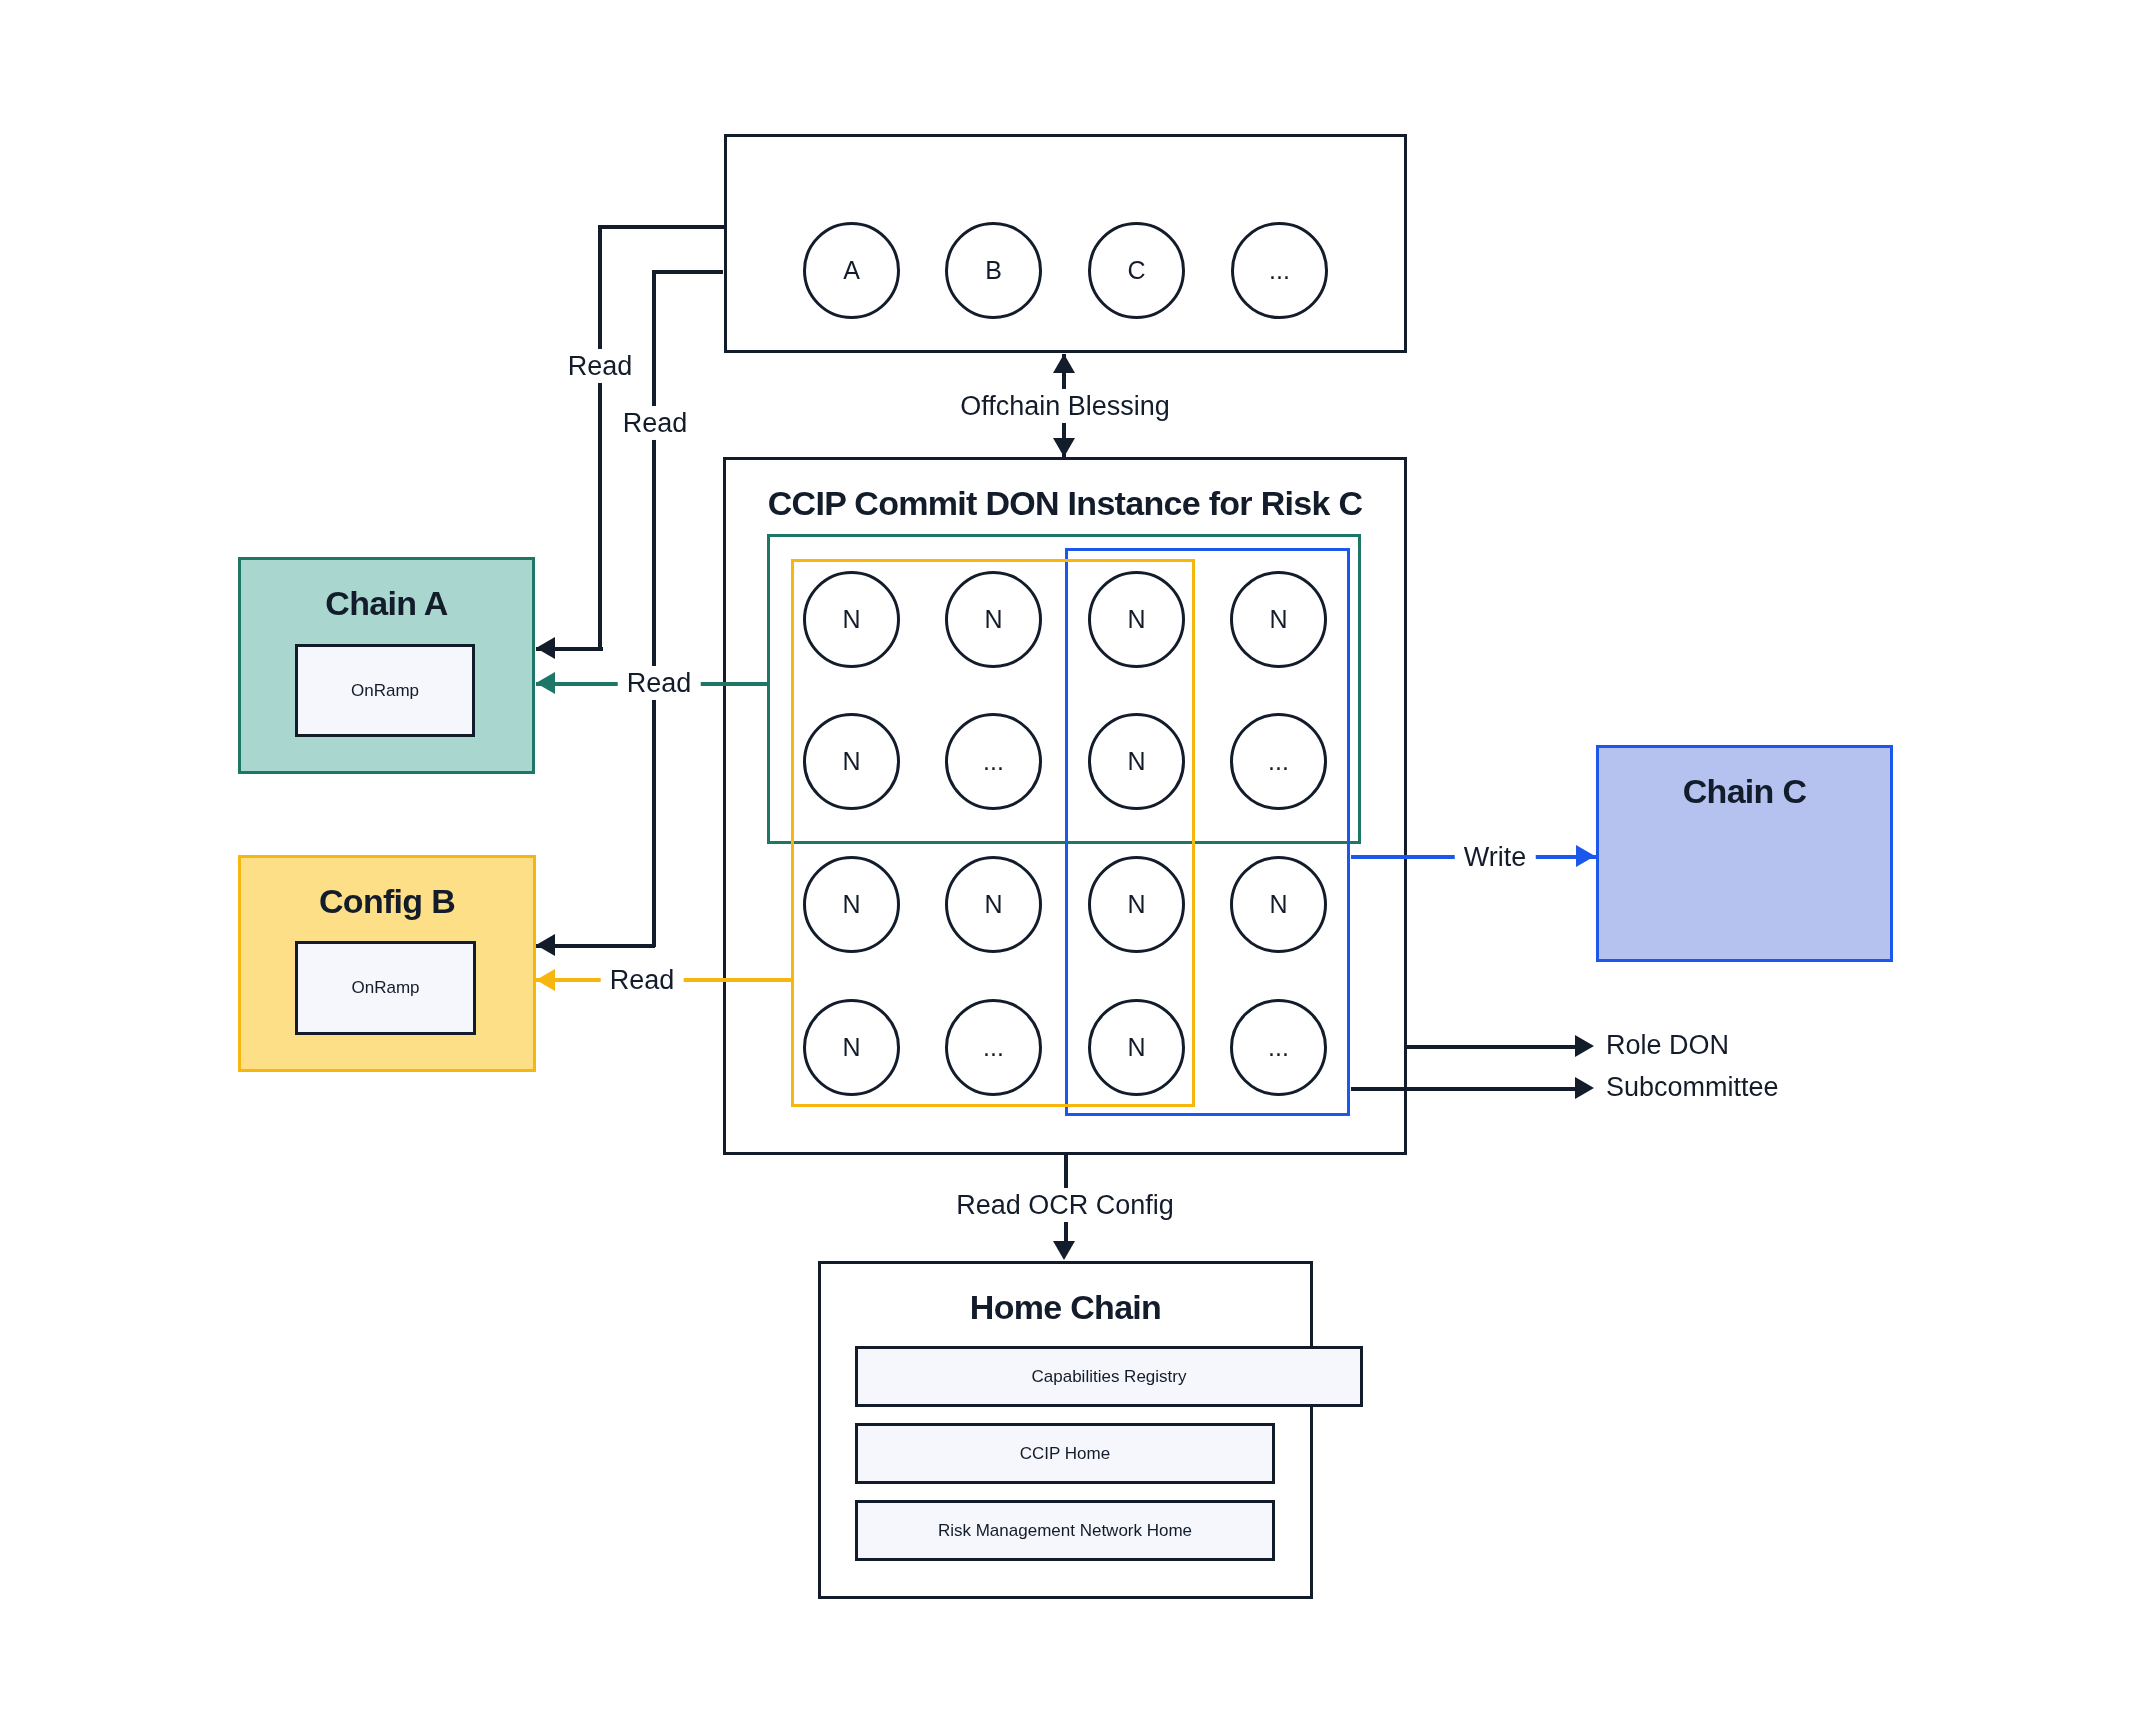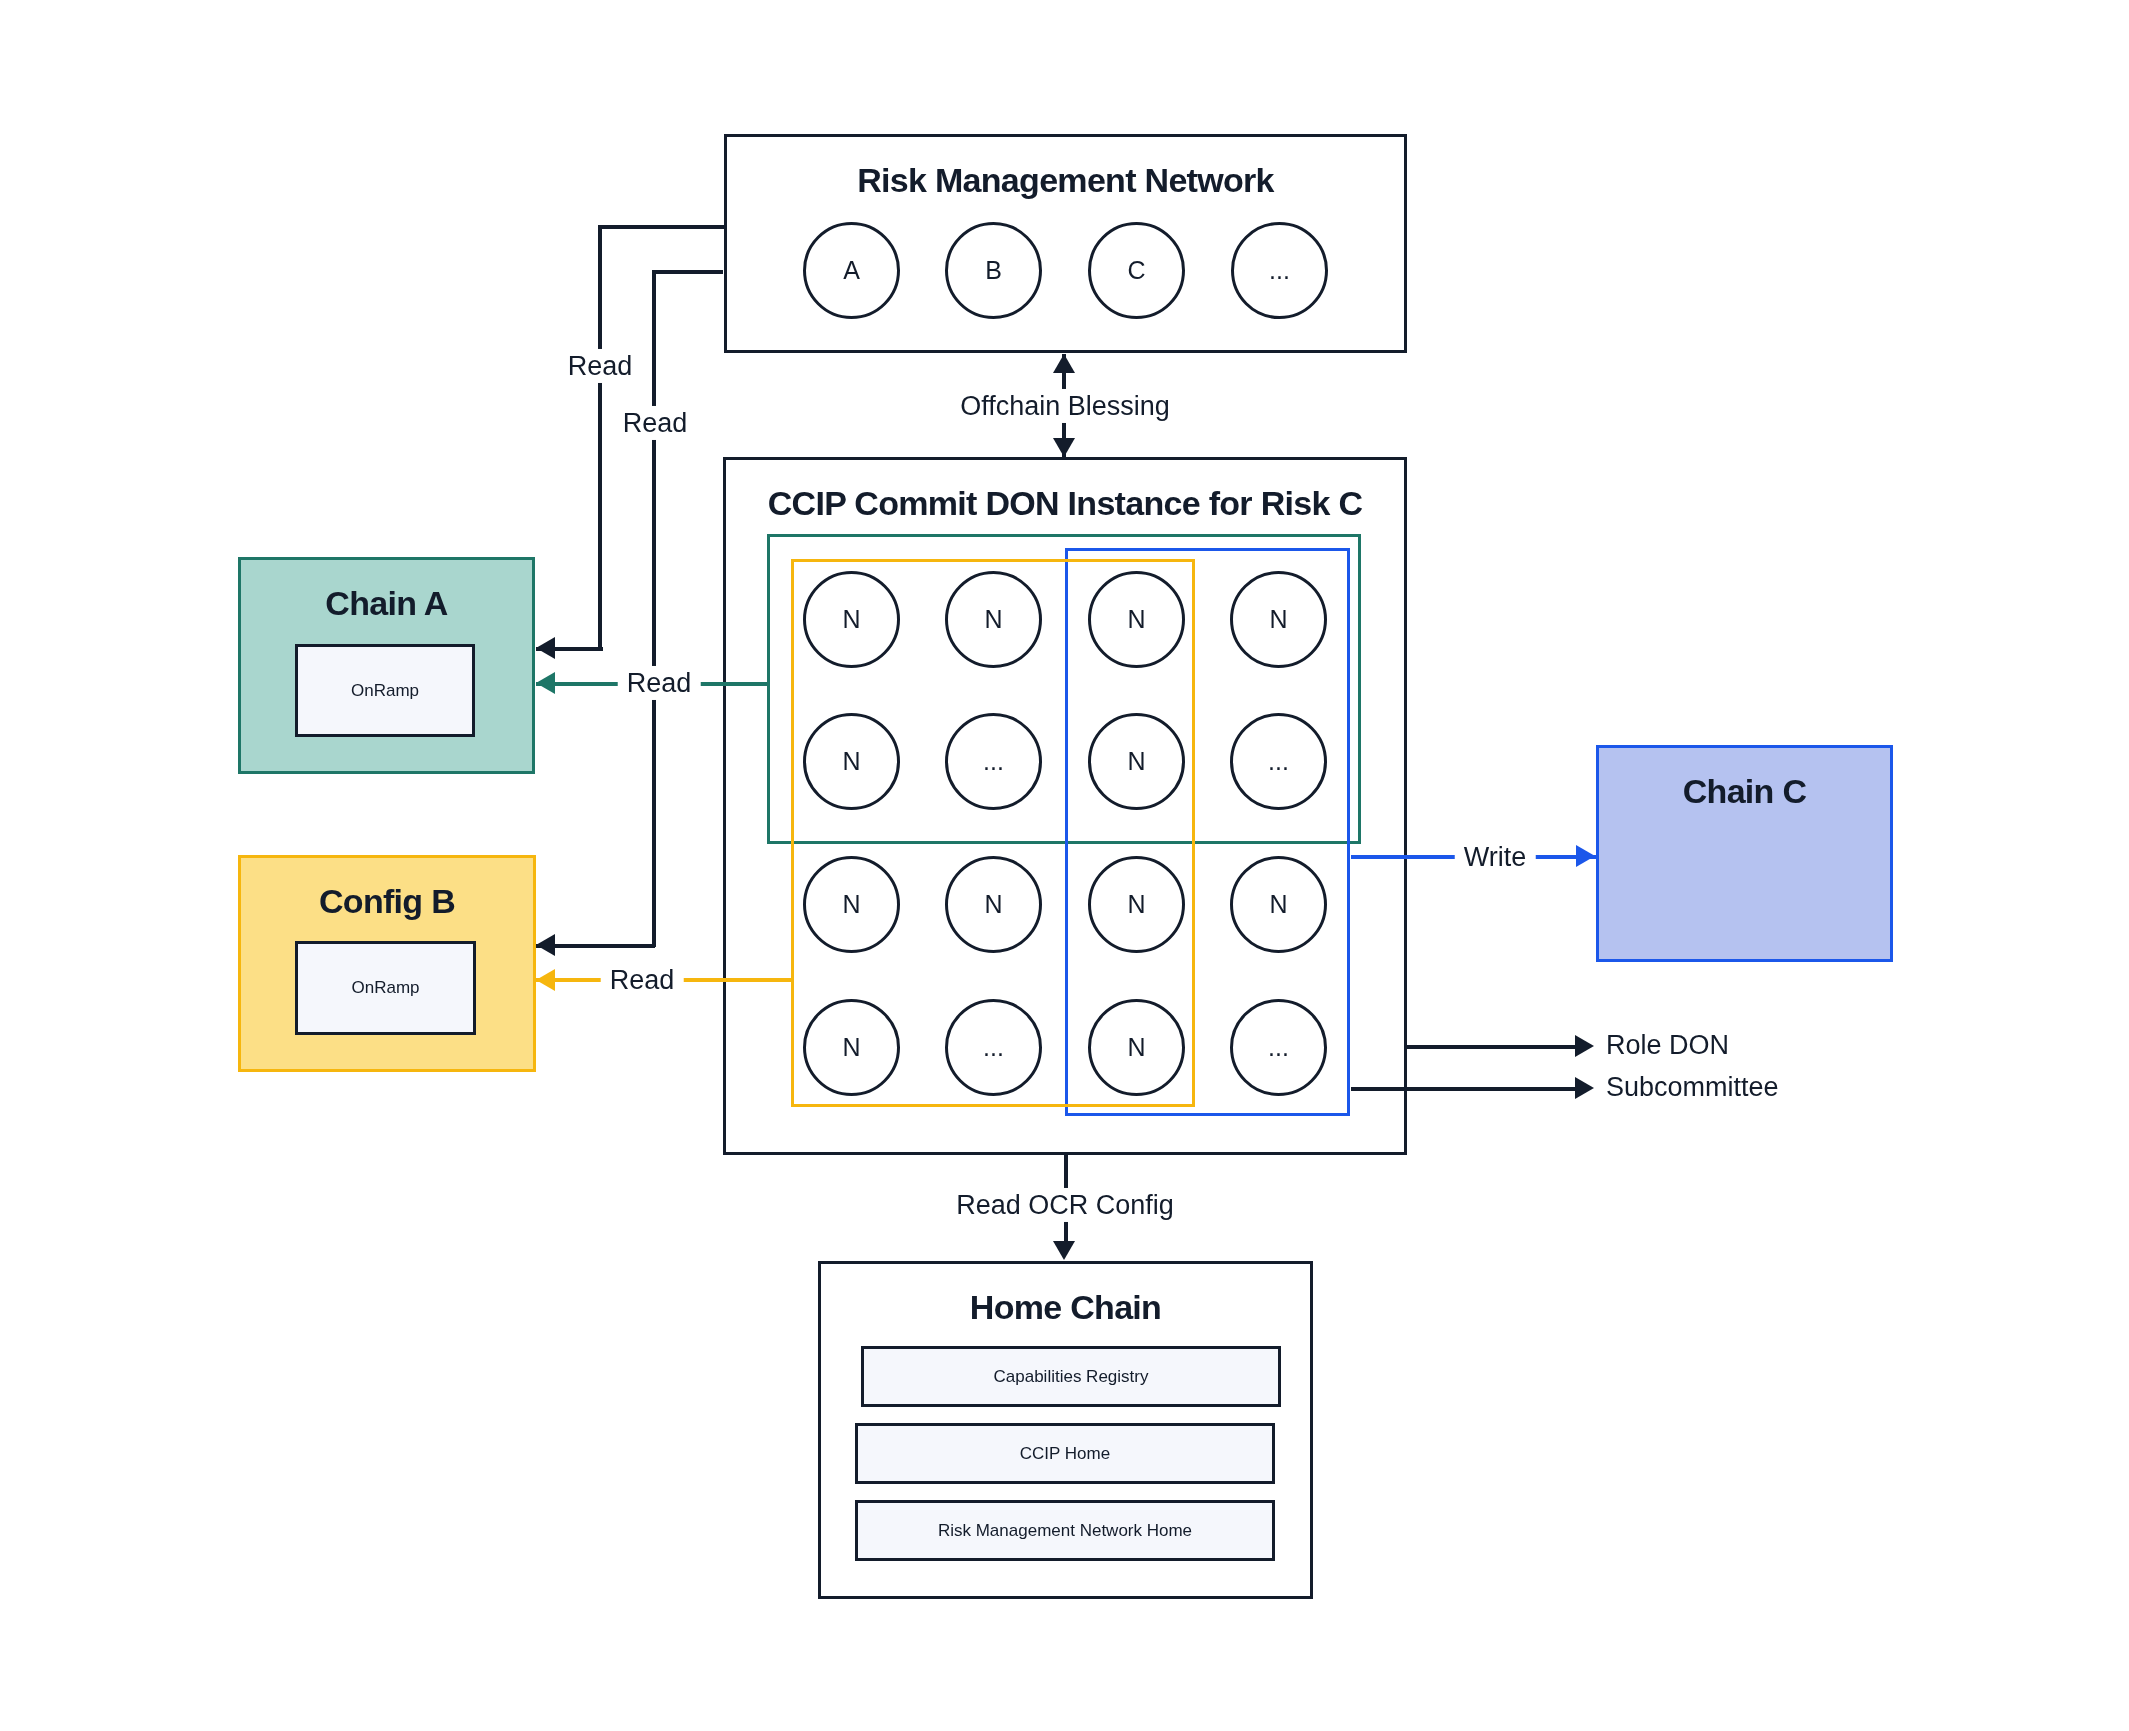--- a/index.html
+++ b/index.html
@@ -38,21 +38,20 @@
   .elabel{position:absolute;transform:translate(-50%,-50%);background:#ffffff;
     padding:1.5px 9px;font-size:27px;white-space:nowrap;line-height:1.15;}
   .elabel-left{position:absolute;transform:translateY(-50%);font-size:27px;white-space:nowrap;line-height:1.15;}
 </style>
 </head>
 <body>
 
 <div class="canvas">
 
   <div class="box" style="left:724px;top:134px;width:683px;height:219px;">
-    <div class="box-title">Risk Management Network</div>
     <div class="circle" style="left:76px;top:85px;">
       <span>A</span>
     </div>
     <div class="circle" style="left:218px;top:85px;">
       <span>B</span>
     </div>
     <div class="circle" style="left:361px;top:85px;">
       <span>C</span>
     </div>
     <div class="circle" style="left:504px;top:85px;">
@@ -133,21 +132,21 @@
       <span>OnRamp</span>
     </div>
   </div>
 
   <div class="chain" style="left:1596px;top:745px;width:297px;height:217px;background:var(--blue-fill);border-color:var(--blue-border);">
     <div class="box-title">Chain C</div>
   </div>
 
   <div class="box" style="left:818px;top:1261px;width:495px;height:338px;">
     <div class="box-title">Home Chain</div>
-    <div class="component" style="left:34px;top:82px;width:420px;height:61px;margin-left:6px;">
+    <div class="component" style="left:34px;top:82px;width:508px;height:61px;">
       <span>Capabilities Registry</span>
     </div>
     <div class="component" style="left:34px;top:236px;width:420px;height:61px;">
       <span>Risk Management Network Home</span>
     </div>
     <div class="component" style="left:34px;top:159px;width:420px;height:61px;">
       <span>CCIP Home</span>
     </div>
   </div>
 

